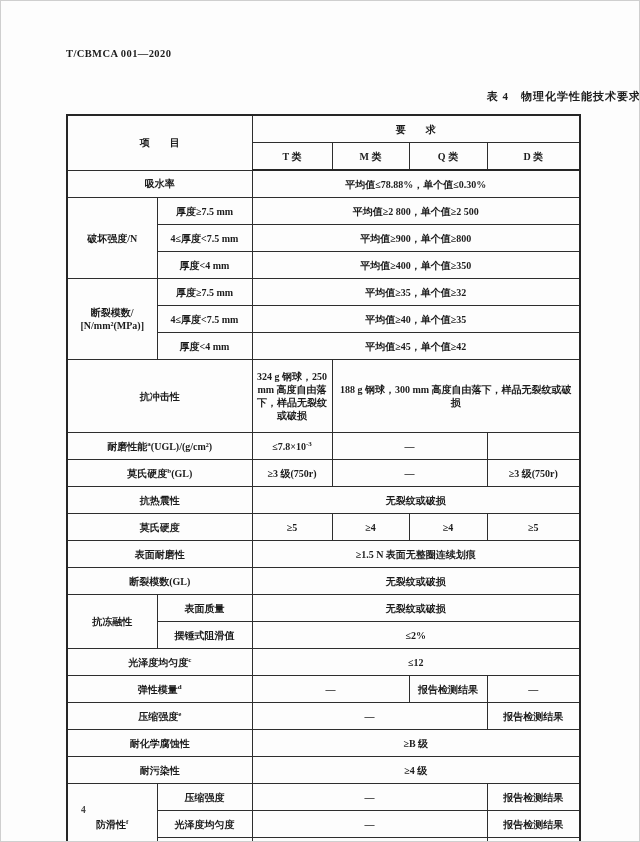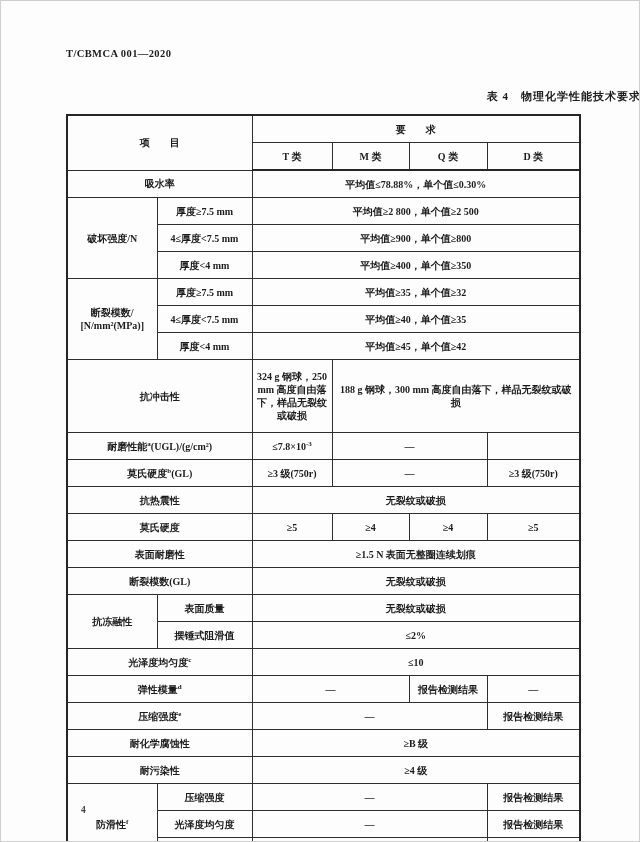--- a/index.html
+++ b/index.html
@@ -162,21 +162,21 @@
   </tr>
   <tr>
     <td class="lab">摆锤式阻滑值</td>
     <td colspan="4">≤2%</td>
   </tr>
 
   <tr>
     <td class="lab" colspan="2">
       <span>光泽度均匀度</span><sup>c</sup>
     </td>
-    <td colspan="4">≤10</td>
+    <td colspan="4">≤12</td>
   </tr>
 
   <tr>
     <td class="lab" colspan="2">
       <span>弹性模量</span><sup>d</sup>
     </td>
     <td colspan="2">—</td>
     <td>报告检测结果</td>
     <td>—</td>
   </tr>

